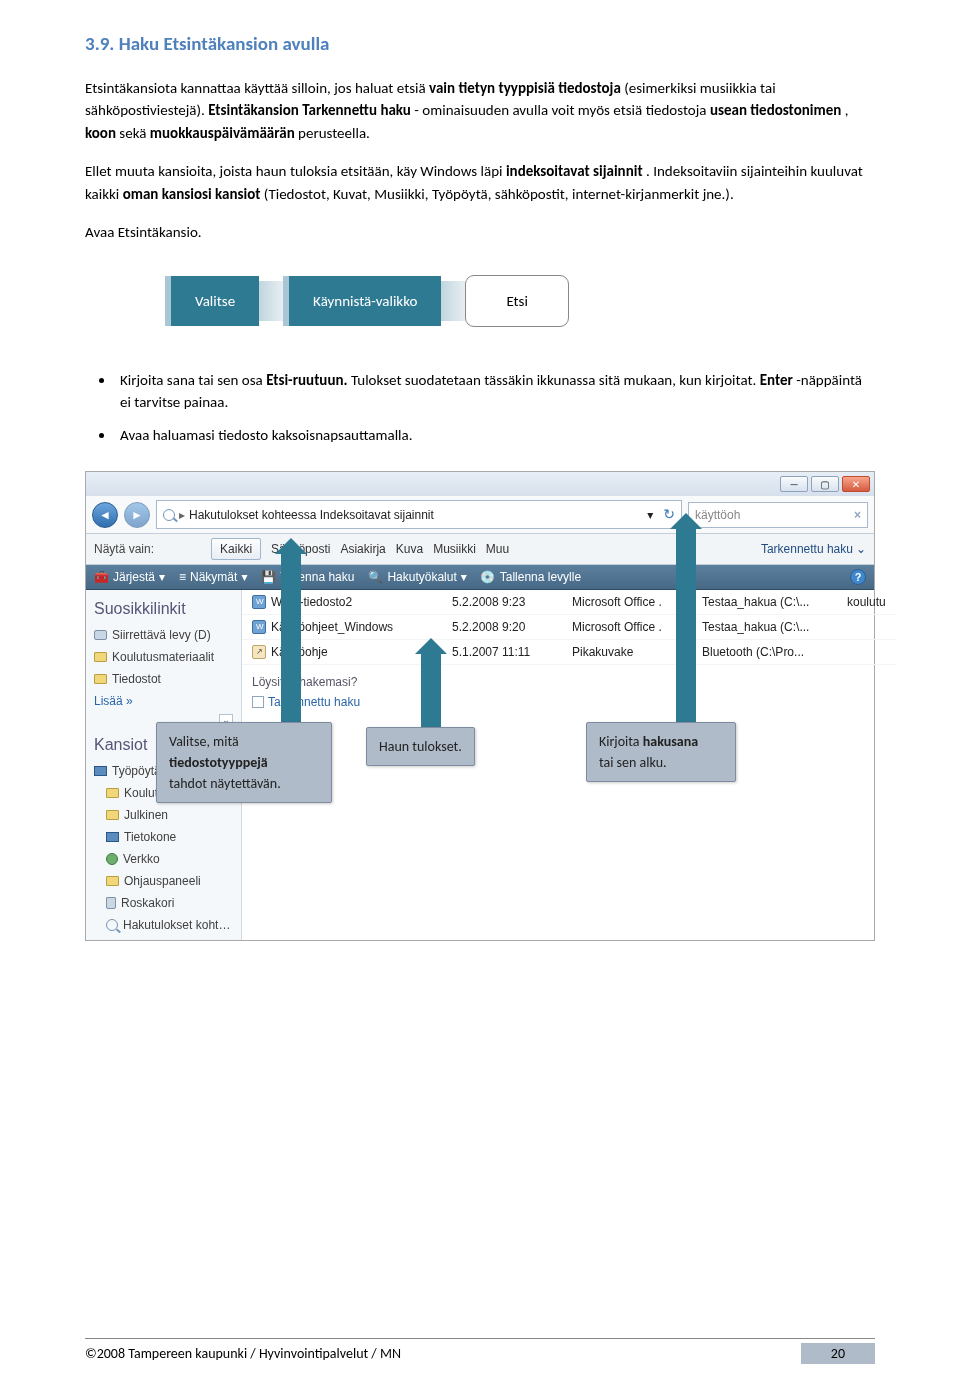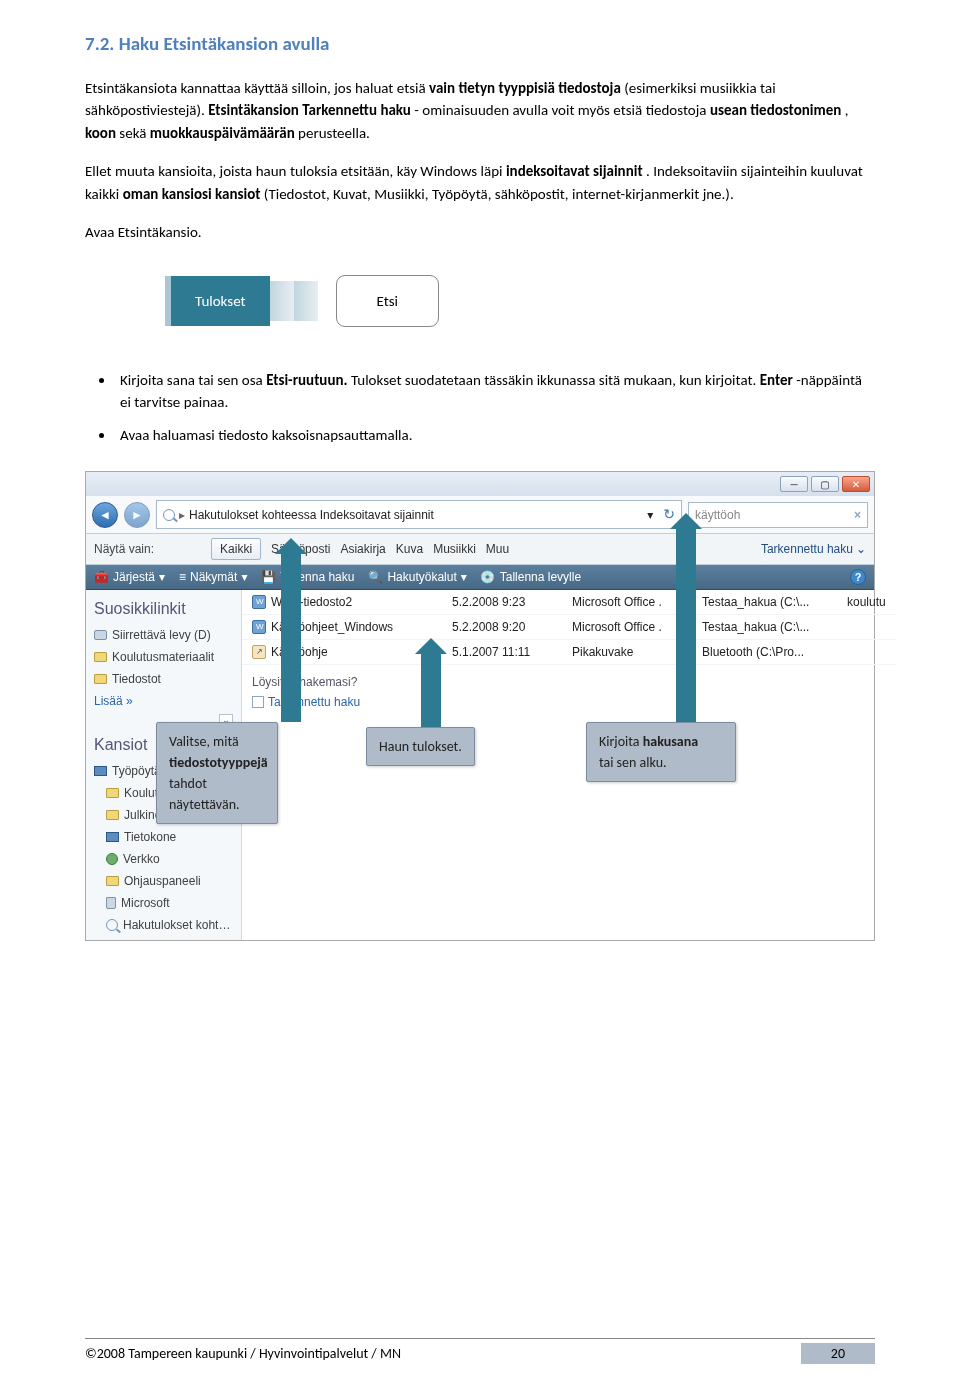--- a/index.html
+++ b/index.html
@@ -37,21 +37,20 @@
     width: 24px;
     height: 40px;
     background: linear-gradient(to right, #c0d6df, #e8eef2);
   }
   .flow-round {
     border: 1.5px solid #888;
     border-radius: 9px;
     padding: 14px 40px;
     font-size: 15px;
     background: #fff;
-    margin-left: 18px;
     text-align: center;
   }
   ul.bullets { list-style: disc; padding-left: 30px; margin-bottom: 12px; }
   ul.bullets li { margin-bottom: 10px; padding-left: 5px; }
 
   .screenshot {
     margin-top: 25px;
     border: 1px solid #aaa;
     font-family: "Segoe UI", Tahoma, sans-serif;
     font-size: 12px;
@@ -234,21 +233,21 @@
   .ic-drive { width:13px;height:10px;background:#C9D7E4;border:1px solid #7A91A8;border-radius:2px;display:inline-block; }
   .ic-screen { width:13px;height:10px;background:#5B8CC0;border:1px solid #2C5684;display:inline-block; }
   .ic-net { width:12px;height:12px;background:#6DAE6D;border:1px solid #3C7A3C;border-radius:50%;display:inline-block; }
   .ic-search { width:12px;height:12px;border:1px solid #7396B9;border-radius:50%;position:relative;display:inline-block; }
   .ic-search::after { content:""; position:absolute;width:5px;height:1.5px;background:#7396B9;right:-4px;bottom:-1px;transform:rotate(40deg); }
   .ic-trash { width:10px;height:12px;background:#CBD7E1;border:1px solid #7B92A8;border-radius:1px 1px 2px 2px;display:inline-block; }
 </style>
 </head>
 <body>
 
-<h2>7.2. Haku Etsintäkansion avulla</h2>
+<h2>3.9. Haku Etsintäkansion avulla</h2>
 
 <p>
   <span>Etsintäkansiota kannattaa käyttää silloin, jos haluat etsiä </span>
   <b>vain tietyn tyyppisiä tiedostoja</b>
   <span> (esimerkiksi musiikkia tai sähköpostiviestejä). </span>
   <b>Etsintäkansion Tarkennettu haku</b>
   <span> - ominaisuuden avulla voit myös etsiä tiedostoja </span>
   <b>usean tiedostonimen</b>
   <span>, </span>
   <b>koon</b>
@@ -261,22 +260,23 @@
   <span>Ellet muuta kansioita, joista haun tuloksia etsitään, käy Windows läpi </span>
   <b>indeksoitavat sijainnit</b>
   <span>. Indeksoitaviin sijainteihin kuuluvat kaikki </span>
   <b>oman kansiosi kansiot</b>
   <span> (Tiedostot, Kuvat, Musiikki, Työpöytä, sähköpostit, internet-kirjanmerkit jne.).</span>
 </p>
 
 <p>Avaa Etsintäkansio.</p>
 
 <div class="flow">
-  <div class="flow-box">Tulokset</div>
+  <div class="flow-box">Valitse</div>
   <div class="flow-sep"></div>
+  <div class="flow-box">Käynnistä-valikko</div>
   <div class="flow-sep"></div>
   <div class="flow-round">Etsi</div>
 </div>
 
 <ul class="bullets">
   <li>
     <span>Kirjoita sana tai sen osa </span>
     <b>Etsi-ruutuun.</b>
     <span> Tulokset suodatetaan tässäkin ikkunassa sitä mukaan, kun kirjoitat. </span>
     <b>Enter</b>
@@ -369,21 +369,21 @@
       <div class="side-item" style="padding-left:20px">
           <span class="ic-net"></span>
           <span>Verkko</span>
         </div>
       <div class="side-item" style="padding-left:20px">
           <span class="ic-folder"></span>
           <span>Ohjauspaneeli</span>
         </div>
       <div class="side-item" style="padding-left:20px">
           <span class="ic-trash"></span>
-          <span>Microsoft</span>
+          <span>Roskakori</span>
         </div>
       <div class="side-item" style="padding-left:20px">
           <span class="ic-search"></span>
           <span style="overflow:hidden;text-overflow:ellipsis;white-space:nowrap;max-width:110px;display:inline-block">Hakutulokset kohteessa Indeksoita</span>
         </div>
     </div>
 
     <div class="main">
       <div class="row">
         <div class="namecell">
@@ -419,21 +419,21 @@
         <span>Löysitkö hakemasi?</span>
         <div class="link">
           <span style="display:inline-block;width:12px;height:12px;border:1px solid #8FA6BC"></span>
           <span>Tarkennettu haku</span>
         </div>
       </div>
     </div>
   </div>
 
   <div class="arrow-up" style="left:195px; top:80px; height:170px;"></div>
-  <div class="annot" style="left:70px; top:250px; width:122px;">
+  <div class="annot" style="left:70px; top:250px; width:176px;">
     <span>Valitse, mitä</span><br>
     <b>tiedostotyyppejä</b><br>
     <span>tahdot näytettävän.</span>
   </div>
 
   <div class="arrow-up" style="left:335px; top:180px; height:75px;"></div>
   <div class="annot" style="left:280px; top:255px;">
     <span>Haun tulokset.</span>
   </div>
 

